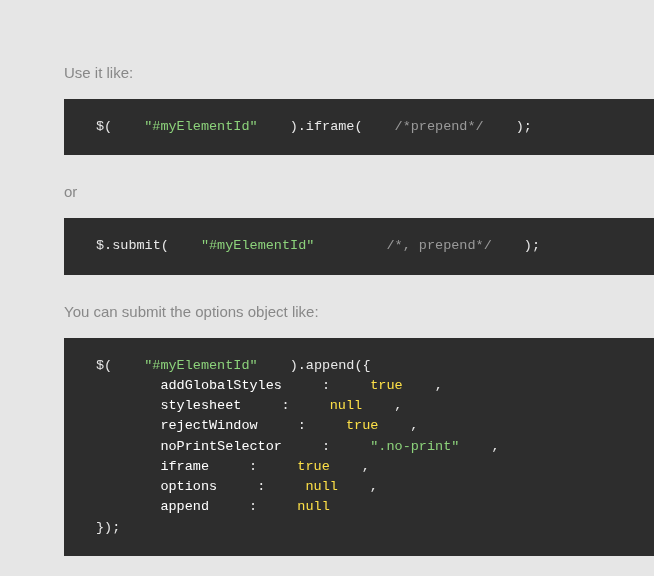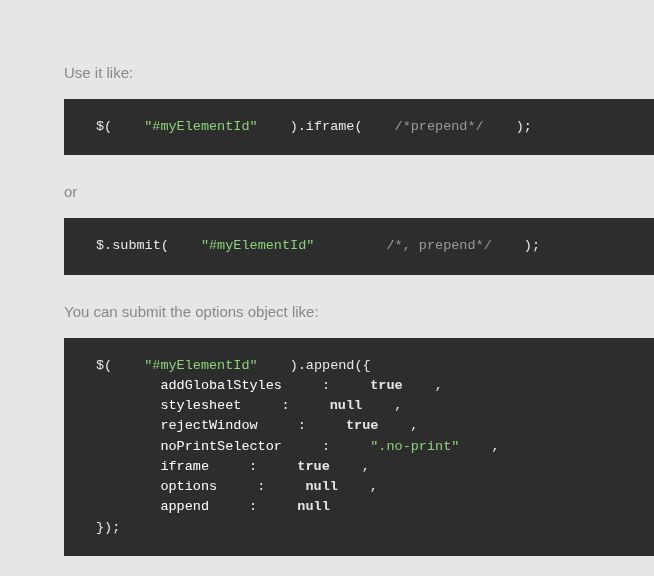--- a/index.html
+++ b/index.html
@@ -26,21 +26,21 @@
       padding: 18px 16px;
       line-height: 1.5;
       margin-bottom: 28px;
       white-space: pre;
       overflow-x: auto;
     }
     .tok-str { color: #8cd27b; }
     .tok-cmt { color: #9a9a9a; }
     .tok-punct { color: #e8e8e8; }
     .tok-prop { color: #ffffff; }
-    .tok-kw { color: #e5e5e5; font-weight: bold; }
+    .tok-kw { color: #fde047; }
   </style>
 </head>
 <body>
 
 <p class="intro-text">Use it like:</p>
 
 <div class="code-block"><span class="tok-punct">$(</span><span class="tok-str">"#myElementId"</span><span class="tok-punct">).iframe(</span><span class="tok-cmt">/*prepend*/</span><span class="tok-punct">);</span></div>
 
 <p class="intro-text">or</p>
 

